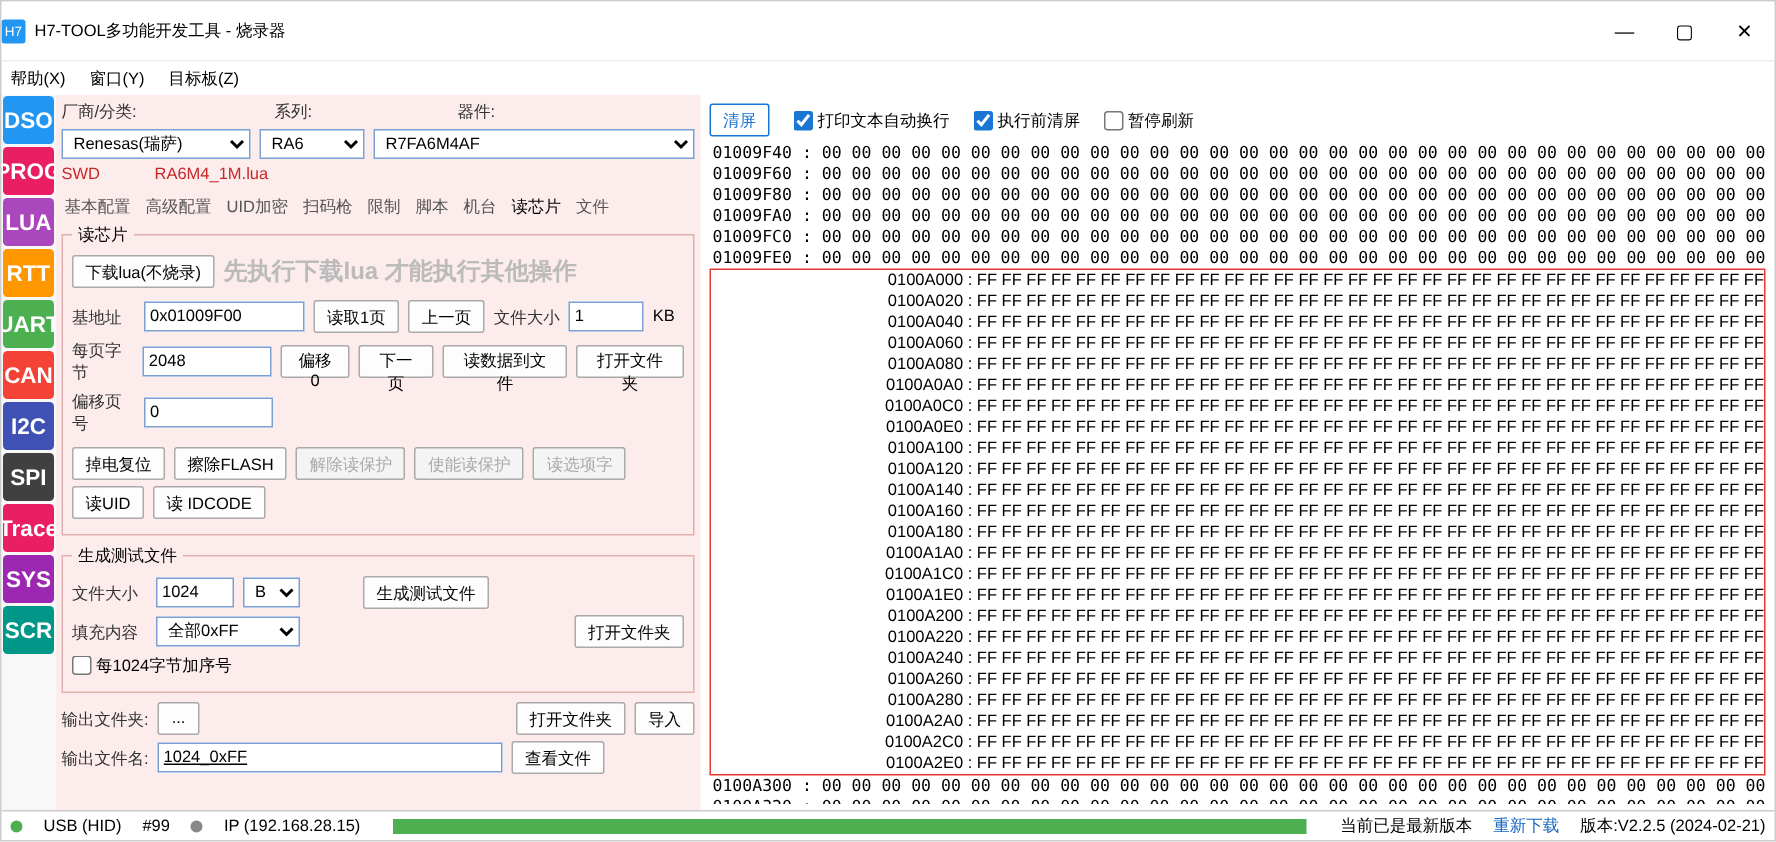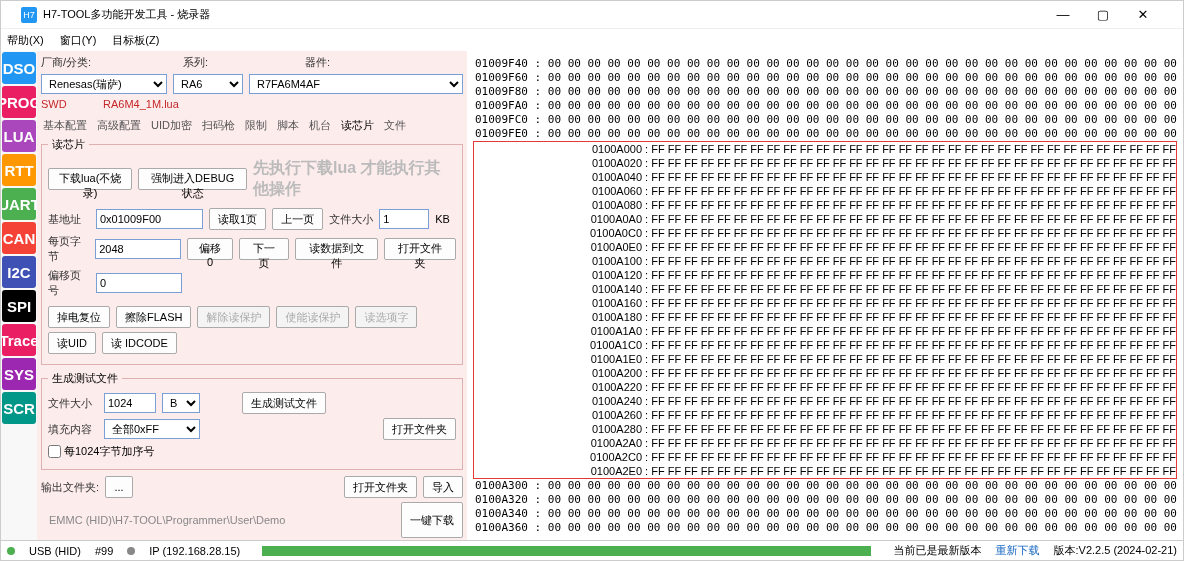--- a/index.html
+++ b/index.html
@@ -1,17 +1,17 @@
 <!DOCTYPE html>
 <html><head>
 <meta charset="utf-8">
 <style>
 * { margin:0; padding:0; box-sizing:border-box; font-family:"Microsoft YaHei",Arial,sans-serif; font-size:11px; }
 body { background:#fff; width:1184px; height:561px; overflow:hidden; border:1px solid #ccc; display:flex; flex-direction:column; }
-.titlebar { height:28px; background:#fff; display:flex; align-items:center; padding:0 20px; border-bottom:1px solid #eee; }
+.titlebar { height:40px; background:#fff; display:flex; align-items:center; padding:0 0; border-bottom:1px solid #eee; }
 .titlebar .ico { width:16px; height:16px; background:#2196f3; color:#fff; font-size:9px; display:flex; align-items:center; justify-content:center; border-radius:2px; margin-right:6px; }
 .titlebar .title { flex:1; }
 .winbtns { display:flex; }
 .winbtns span { width:40px; height:26px; display:flex; align-items:center; justify-content:center; font-size:13px; cursor:pointer; }
 .menubar { height:22px; display:flex; align-items:center; padding-left:6px; gap:16px; }
 .menubar span { cursor:pointer; }
 .body { flex:1; display:flex; overflow:hidden; }
 .sidebar { width:36px; background:#f8f8f8; display:flex; flex-direction:column; }
 .sideitem { height:32px; display:flex; align-items:center; justify-content:center; color:#fff; font-size:15px; font-weight:bold; margin:1px; border-radius:3px; cursor:pointer; }
 .main { flex:1; display:flex; overflow:hidden; }
@@ -61,21 +61,21 @@
 
 <div class="body">
   <div class="sidebar" id="sidebar">
       <div class="sideitem" style="background: rgb(33, 150, 243);">DSO</div>
       <div class="sideitem" style="background: rgb(233, 30, 99);">PROG</div>
       <div class="sideitem" style="background: rgb(171, 71, 188);">LUA</div>
       <div class="sideitem" style="background: rgb(255, 152, 0);">RTT</div>
       <div class="sideitem" style="background: rgb(76, 175, 80);">UART</div>
       <div class="sideitem" style="background: rgb(244, 67, 54);">CAN</div>
       <div class="sideitem" style="background: rgb(63, 81, 181);">I2C</div>
-      <div class="sideitem" style="background: #000000;">SPI</div>
+      <div class="sideitem" style="background: #404040;">SPI</div>
       <div class="sideitem" style="background: rgb(233, 30, 99);">Trace</div>
       <div class="sideitem" style="background: rgb(156, 39, 176);">SYS</div>
       <div class="sideitem" style="background: rgb(0, 150, 136);">SCR</div>
     </div>
   <div class="main">
     <div class="leftpanel">
       <div class="row">
         <span class="lbl" style="width:56px">厂商/分类:</span>
         <span style="width:74px"></span>
         <span class="lbl" style="width:30px">系列:</span>
@@ -100,21 +100,20 @@
           <span class="tab">脚本</span>
           <span class="tab">机台</span>
           <span class="tab active">读芯片</span>
           <span class="tab">文件</span>
         </div>
 
       <fieldset>
         <legend>读芯片</legend>
         <div class="row">
           <button>下载lua(不烧录)</button>
-          <button>强制进入DEBUG状态</button>
           <span class="helptxt">先执行下载lua 才能执行其他操作</span>
         </div>
         <div class="row" style="margin-top:8px">
           <span class="lbl" style="width:42px">基地址</span>
           <input type="text" style="width: 107px;" value="0x01009F00">
           <button>读取1页</button>
           <button>上一页</button>
           <span class="lbl">文件大小</span>
           <input type="text" style="width: 50px;" value="1">
           <span>KB</span>
@@ -168,32 +167,42 @@
       </fieldset>
 
       <div class="row">
         <span class="lbl">输出文件夹:</span>
         <button style="width:28px">...</button>
         <span style="flex:1"></span>
         <button>打开文件夹</button>
         <button>导入</button>
       </div>
       <div class="row">
-        <span style="color:#888;padding-left:8px">EMMC (HID)\H7-TOOL\Programmer\User\Demo</span>
-        <span style="flex:1"></span>
-        <button style="height:36px">一键下载</button>
-      </div>
-      <div class="row">
         <span class="lbl">输出文件名:</span>
         <input type="text" style="width: 230px; text-decoration: underline;" value="1024_0xFF">
         <button>查看文件</button>
       </div>
     </div>
 
     <div class="rightpanel">
+      <div class="toolbar">
+        <button style="border-color:#1976d2;color:#1976d2;background:#fff">清屏</button>
+        <label class="chk">
+            <input type="checkbox" checked="" style="">
+            <span>打印文本自动换行</span>
+          </label>
+        <label class="chk">
+            <input type="checkbox" checked="" style="">
+            <span>执行前清屏</span>
+          </label>
+        <label class="chk">
+            <input type="checkbox" style="">
+            <span>暂停刷新</span>
+          </label>
+      </div>
       <div class="hexdump" id="hexdump">01009F40 : 00 00 00 00 00 00 00 00 00 00 00 00 00 00 00 00 00 00 00 00 00 00 00 00 00 00 00 00 00 00 00 00
 01009F60 : 00 00 00 00 00 00 00 00 00 00 00 00 00 00 00 00 00 00 00 00 00 00 00 00 00 00 00 00 00 00 00 00
 01009F80 : 00 00 00 00 00 00 00 00 00 00 00 00 00 00 00 00 00 00 00 00 00 00 00 00 00 00 00 00 00 00 00 00
 01009FA0 : 00 00 00 00 00 00 00 00 00 00 00 00 00 00 00 00 00 00 00 00 00 00 00 00 00 00 00 00 00 00 00 00
 01009FC0 : 00 00 00 00 00 00 00 00 00 00 00 00 00 00 00 00 00 00 00 00 00 00 00 00 00 00 00 00 00 00 00 00
 01009FE0 : 00 00 00 00 00 00 00 00 00 00 00 00 00 00 00 00 00 00 00 00 00 00 00 00 00 00 00 00 00 00 00 00
 <div class="redbox">0100A000 : FF FF FF FF FF FF FF FF FF FF FF FF FF FF FF FF FF FF FF FF FF FF FF FF FF FF FF FF FF FF FF FF
 0100A020 : FF FF FF FF FF FF FF FF FF FF FF FF FF FF FF FF FF FF FF FF FF FF FF FF FF FF FF FF FF FF FF FF
 0100A040 : FF FF FF FF FF FF FF FF FF FF FF FF FF FF FF FF FF FF FF FF FF FF FF FF FF FF FF FF FF FF FF FF
 0100A060 : FF FF FF FF FF FF FF FF FF FF FF FF FF FF FF FF FF FF FF FF FF FF FF FF FF FF FF FF FF FF FF FF

